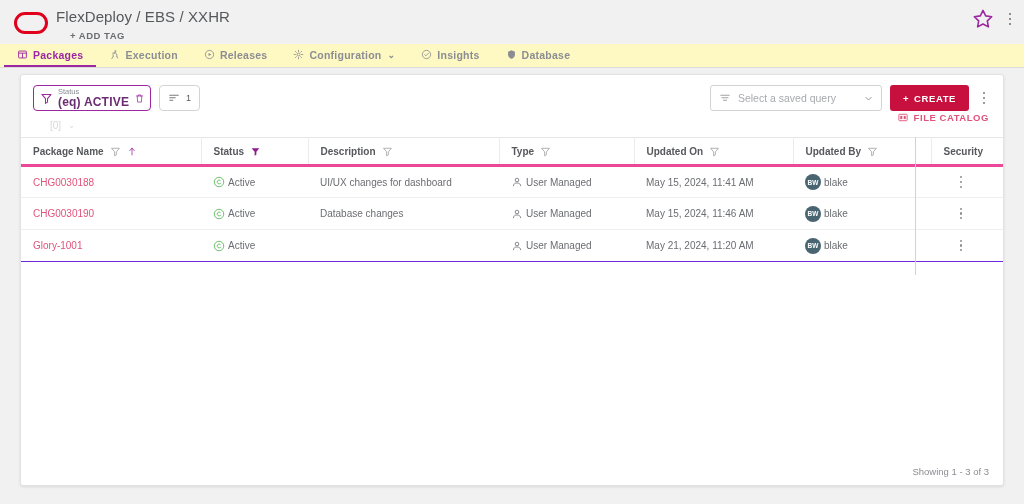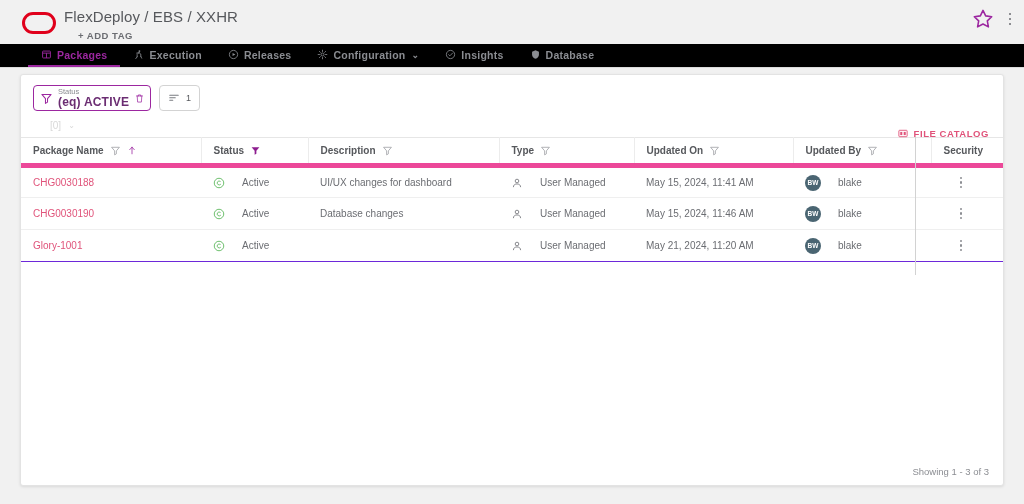--- a/index.html
+++ b/index.html
@@ -11,21 +11,21 @@
     -webkit-font-smoothing: antialiased;
   }
 
   
   .topbar {
     position: relative;
     height: 44px;
     background: #f1f1f1;
     display: flex;
     align-items: flex-start;
-    padding: 4px 10px 0 18px;
+    padding: 4px 10px 0 10px;
   }
   .logo {
     width: 34px; height: 22px;
     border: 3px solid #e0001b;
     border-radius: 12px;
     margin: 8px 8px 0 4px;
     flex: none;
   }
   .crumbwrap { padding-top: 4px; }
   .breadcrumb {
@@ -50,23 +50,23 @@
   .kebab-top {
     width: 16px; height: 22px;
     display: flex; flex-direction: column; align-items: center;
     justify-content: center; gap: 2.5px;
   }
   .kebab-top i { width: 2.5px; height: 2.5px; border-radius: 50%; background: #6b6d72; display: block; }
 
   
   .tabbar {
     height: 24px;
-    background: #000000;
+    background: #fef9c3;
     display: flex; align-items: stretch;
-    padding-left: 28px;
+    padding-left: 4px;
     border-bottom: 1px solid #dcdcdc;
   }
   .tab {
     display: flex; align-items: center; gap: 5px;
     padding: 0 13px;
     font-size: 10.5px; font-weight: bold;
     letter-spacing: .25px;
     color: #8b8d92;
     border-bottom: 2px solid transparent;
     white-space: nowrap;
@@ -143,55 +143,55 @@
     cursor: pointer;
     font-family: "Liberation Sans", sans-serif;
   }
   .kebab-tool {
     width: 14px; height: 24px;
     display: flex; flex-direction: column; align-items: center;
     justify-content: center; gap: 2.5px; cursor: pointer;
   }
   .kebab-tool i { width: 2.5px; height: 2.5px; border-radius: 50%; background: #7a7c81; display: block; }
   .filecat {
-    position: absolute; right: 14px; top: 53px;
+    position: absolute; right: 14px; top: 37px;
     display: flex; align-items: center; gap: 5px;
     font-size: 9.5px; font-weight: bold; letter-spacing: .55px;
     color: #e0537a; cursor: pointer;
   }
 
   
   table { width: 100%; border-collapse: collapse; table-layout: fixed; }
   thead th {
     height: 28px;
     text-align: right;
     font-size: 10px; font-weight: bold;
     color: #56585c;
     padding: 0 0 0 12px;
     border-top: 1px solid #e6e6e6;
-    border-bottom: 5px solid #ec4899;
+    border-bottom: 3px solid #ec4899;
     border-right: 1px solid #ececec;
     vertical-align: middle;
     white-space: nowrap;
   }
   thead th:last-child { border-right: none; }
   .th-inner { display: flex; align-items: center; gap: 6px; }
   tbody td {
     height: 32px;
     font-size: 10px;
     color: #6b6d72;
     padding: 0 0 0 12px;
     border-bottom: 1px solid #efefef;
     vertical-align: middle;
     white-space: nowrap;
     overflow: hidden;
   }
   tbody tr:last-child td { border-bottom: 1px solid #6d28d9; }
   .pkglink { color: #e0537a; cursor: pointer; }
-  .cellflex { display: flex; align-items: center; gap: 17px; }
+  .cellflex { display: flex; align-items: center; gap: 3px; }
   .status-ico { width: 12px; height: 12px; flex: none; }
   .avatar {
     width: 16px; height: 16px; border-radius: 50%;
     background: #4a6572; color: #fff;
     font-size: 6.5px; font-weight: bold;
     display: flex; align-items: center; justify-content: center;
     letter-spacing: .2px; flex: none;
   }
   .kebab-row {
     width: 12px; height: 20px; margin-left: 12px;
@@ -311,20 +311,42 @@
         </svg>
         <span>1</span>
       </div>
     </div>
 
     <div class="zerorow">
       <span>[0]</span>
       <span class="cd">⌄</span>
     </div>
 
+    <div class="tool-right">
+      <div class="savedquery">
+        <svg width="12" height="12" viewBox="0 0 24 24">
+          <path d="M3.5 6.5h17M6 11.5h12M9 16.5h6" stroke="#9a9ca1" stroke-width="1.9" stroke-linecap="round"></path>
+        </svg>
+        <span class="ph">Select a saved query</span>
+        <svg width="9" height="9" viewBox="0 0 24 24">
+          <path d="M5 9l7 7 7-7" fill="none" stroke="#8b8d92" stroke-width="2.4" stroke-linecap="round"></path>
+        </svg>
+      </div>
+
+      <button class="create-btn">
+        <span>+</span>
+        <span>CREATE</span>
+      </button>
+
+      <div class="kebab-tool">
+          <i></i>
+          <i></i>
+          <i></i>
+        </div>
+    </div>
 
     <div class="filecat">
       <svg width="12" height="11" viewBox="0 0 24 24">
         <rect x="3" y="5" width="18" height="14" rx="1.6" fill="none" stroke="#e0537a" stroke-width="2"></rect>
         <rect x="6" y="8.5" width="4.5" height="7" fill="#e0537a"></rect>
         <rect x="13.5" y="8.5" width="4.5" height="7" fill="#e0537a"></rect>
       </svg>
       <span>FILE CATALOG</span>
     </div>
   </div>

